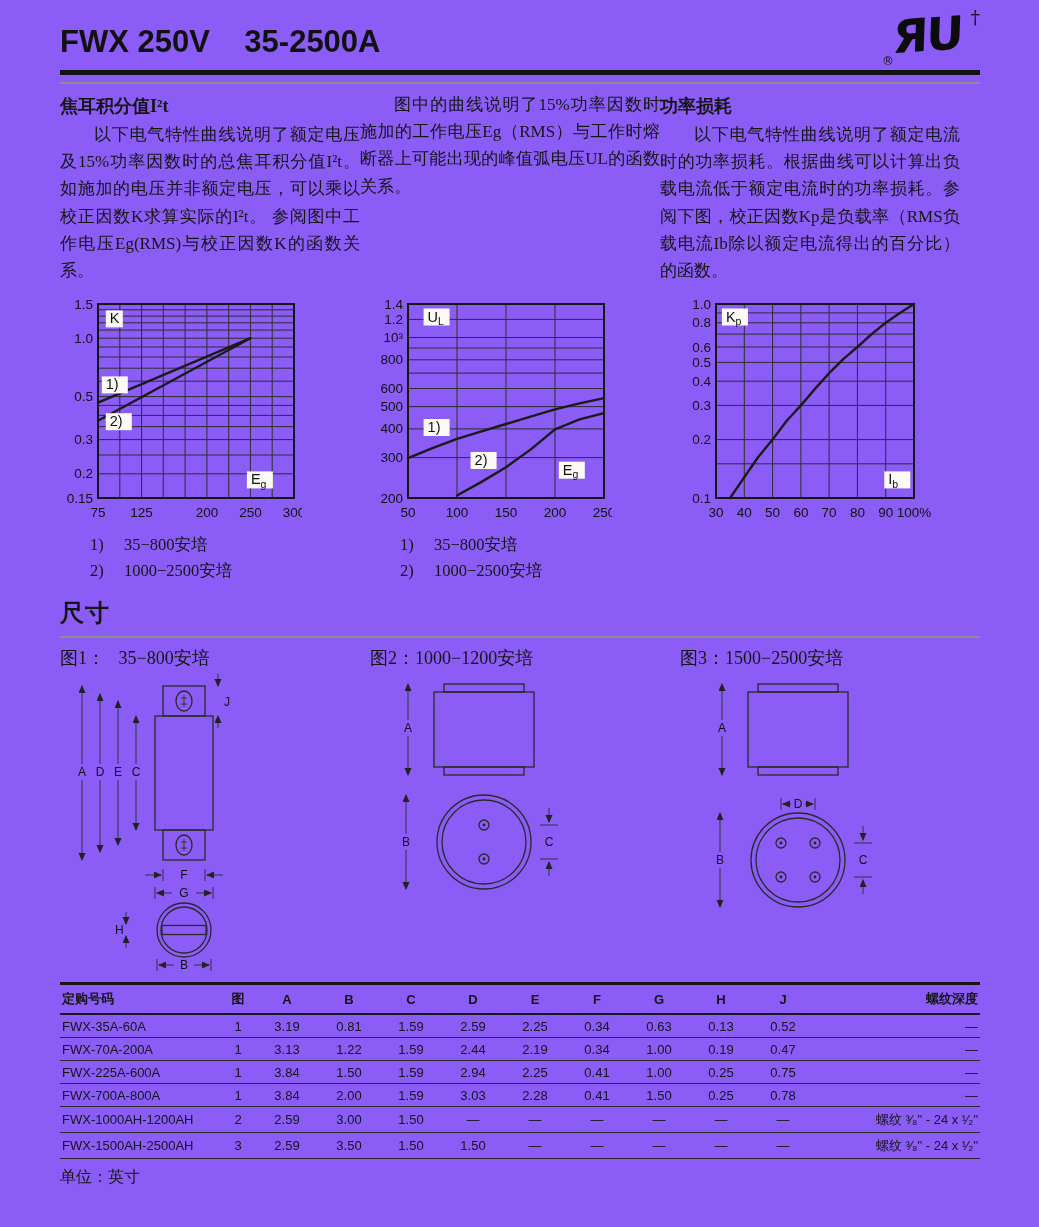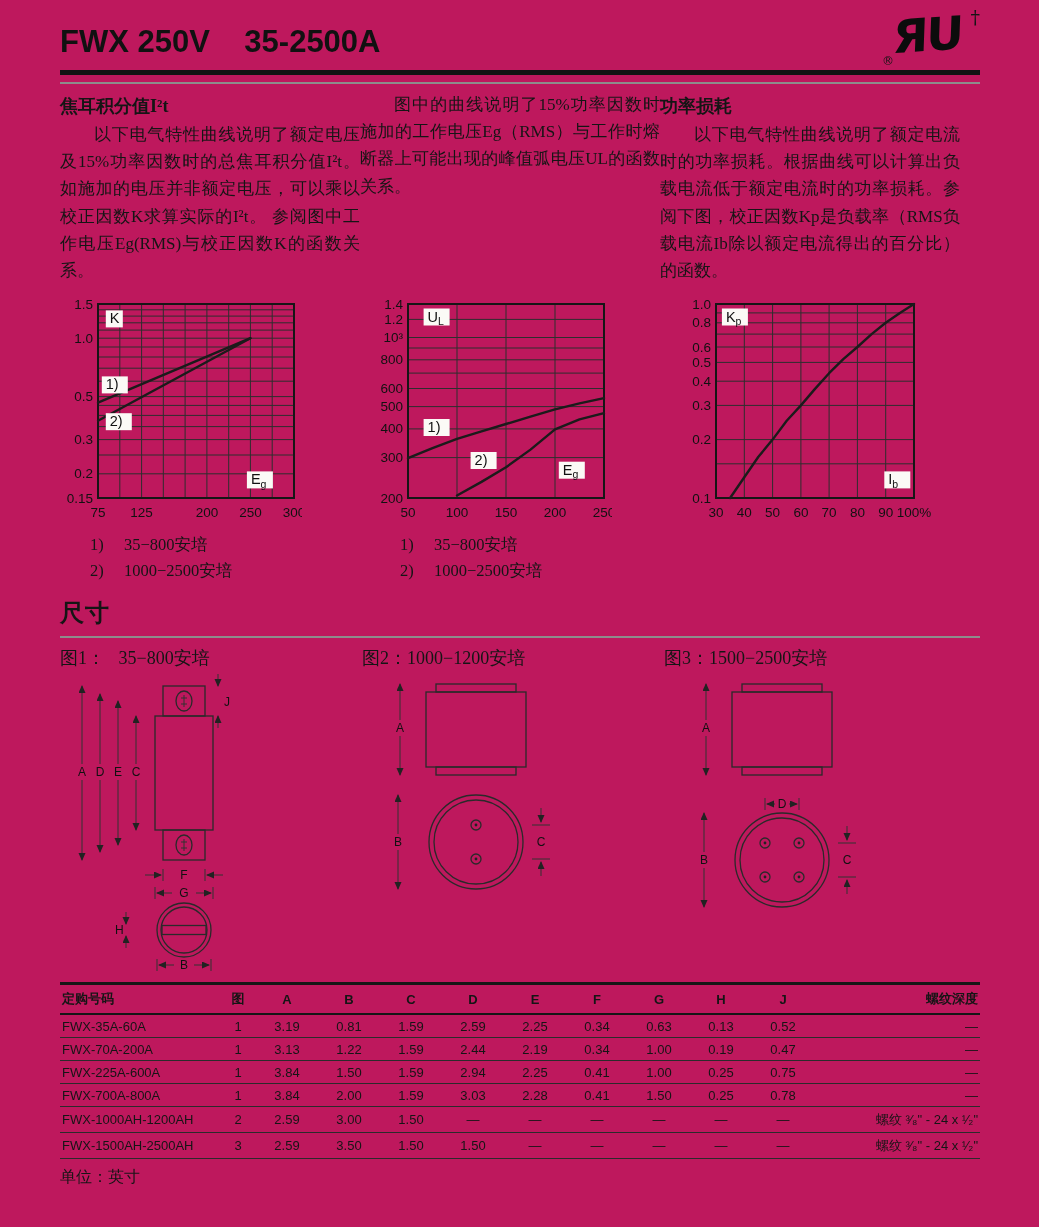--- a/index.html
+++ b/index.html
@@ -1,19 +1,19 @@
 <!DOCTYPE html>
 <html><head>
 <meta charset="utf-8">
 <style>
   html,body{margin:0;padding:0;background:#e8e8e6;}
   .page{
     position:relative;width:1039px;height:1227px;box-sizing:border-box;
     margin:0 auto;padding:14px 59px 0 60px;overflow:hidden;
-    background:#be185d;color:#151515;
+    background:#8b5cf6;color:#151515;
     font-family:"Liberation Serif","DejaVu Serif",serif;
   }
   
   .masthead{display:flex;justify-content:space-between;align-items:flex-start;height:52px;}
   .title{
     font-family:"Liberation Sans","DejaVu Sans",sans-serif;
     font-weight:bold;font-size:31px;letter-spacing:0px;margin:10px 0 0 0;
     white-space:pre;color:#111;
   }
   .ul-mark{position:relative;width:96px;height:58px;margin-right:4px;}
@@ -32,21 +32,21 @@
   .col h3{font-size:18px;font-weight:bold;margin:6px 0 0 0;}
   .col p{font-size:17px;line-height:1.6;text-align:justify;text-indent:2em;margin:3px 0 4px 0;}
   
   .charts{display:grid;grid-template-columns:300px 300px 300px;column-gap:10px;margin-top:8px;}
   .chart-box svg{display:block;}
   svg text{font-family:"Liberation Sans","DejaVu Sans",sans-serif;fill:#111;}
   .legend{margin:8px 0 0 30px;font-size:16.5px;}
   .lg-row{display:flex;gap:14px;line-height:1.55;}
   .lg-num{min-width:20px;}
   
-  .figs{display:grid;grid-template-columns:300px 300px 300px;column-gap:2px;margin-top:6px;}
+  .figs{display:grid;grid-template-columns:300px 300px 300px;column-gap:10px;margin-top:6px;}
   .fig-cap{font-size:18px;white-space:pre;margin:2px 0 2px 0;}
   
   .tbl-wrap{margin-top:6px;}
   table{border-collapse:collapse;width:920px;border-top:3px solid #161616;
         font-family:"Liberation Sans","DejaVu Sans",sans-serif;font-size:13px;}
   th{font-weight:bold;border-bottom:2px solid #161616;padding:5px 2px;}
   td{border-bottom:1.6px solid #2b2b2b;padding:3.5px 2px;}
   th.c0,td.c0{text-align:left;}
   th.cm,td.cm{text-align:center;}
   th.cl,td.cl{text-align:right;padding-left:4px;white-space:nowrap;}

